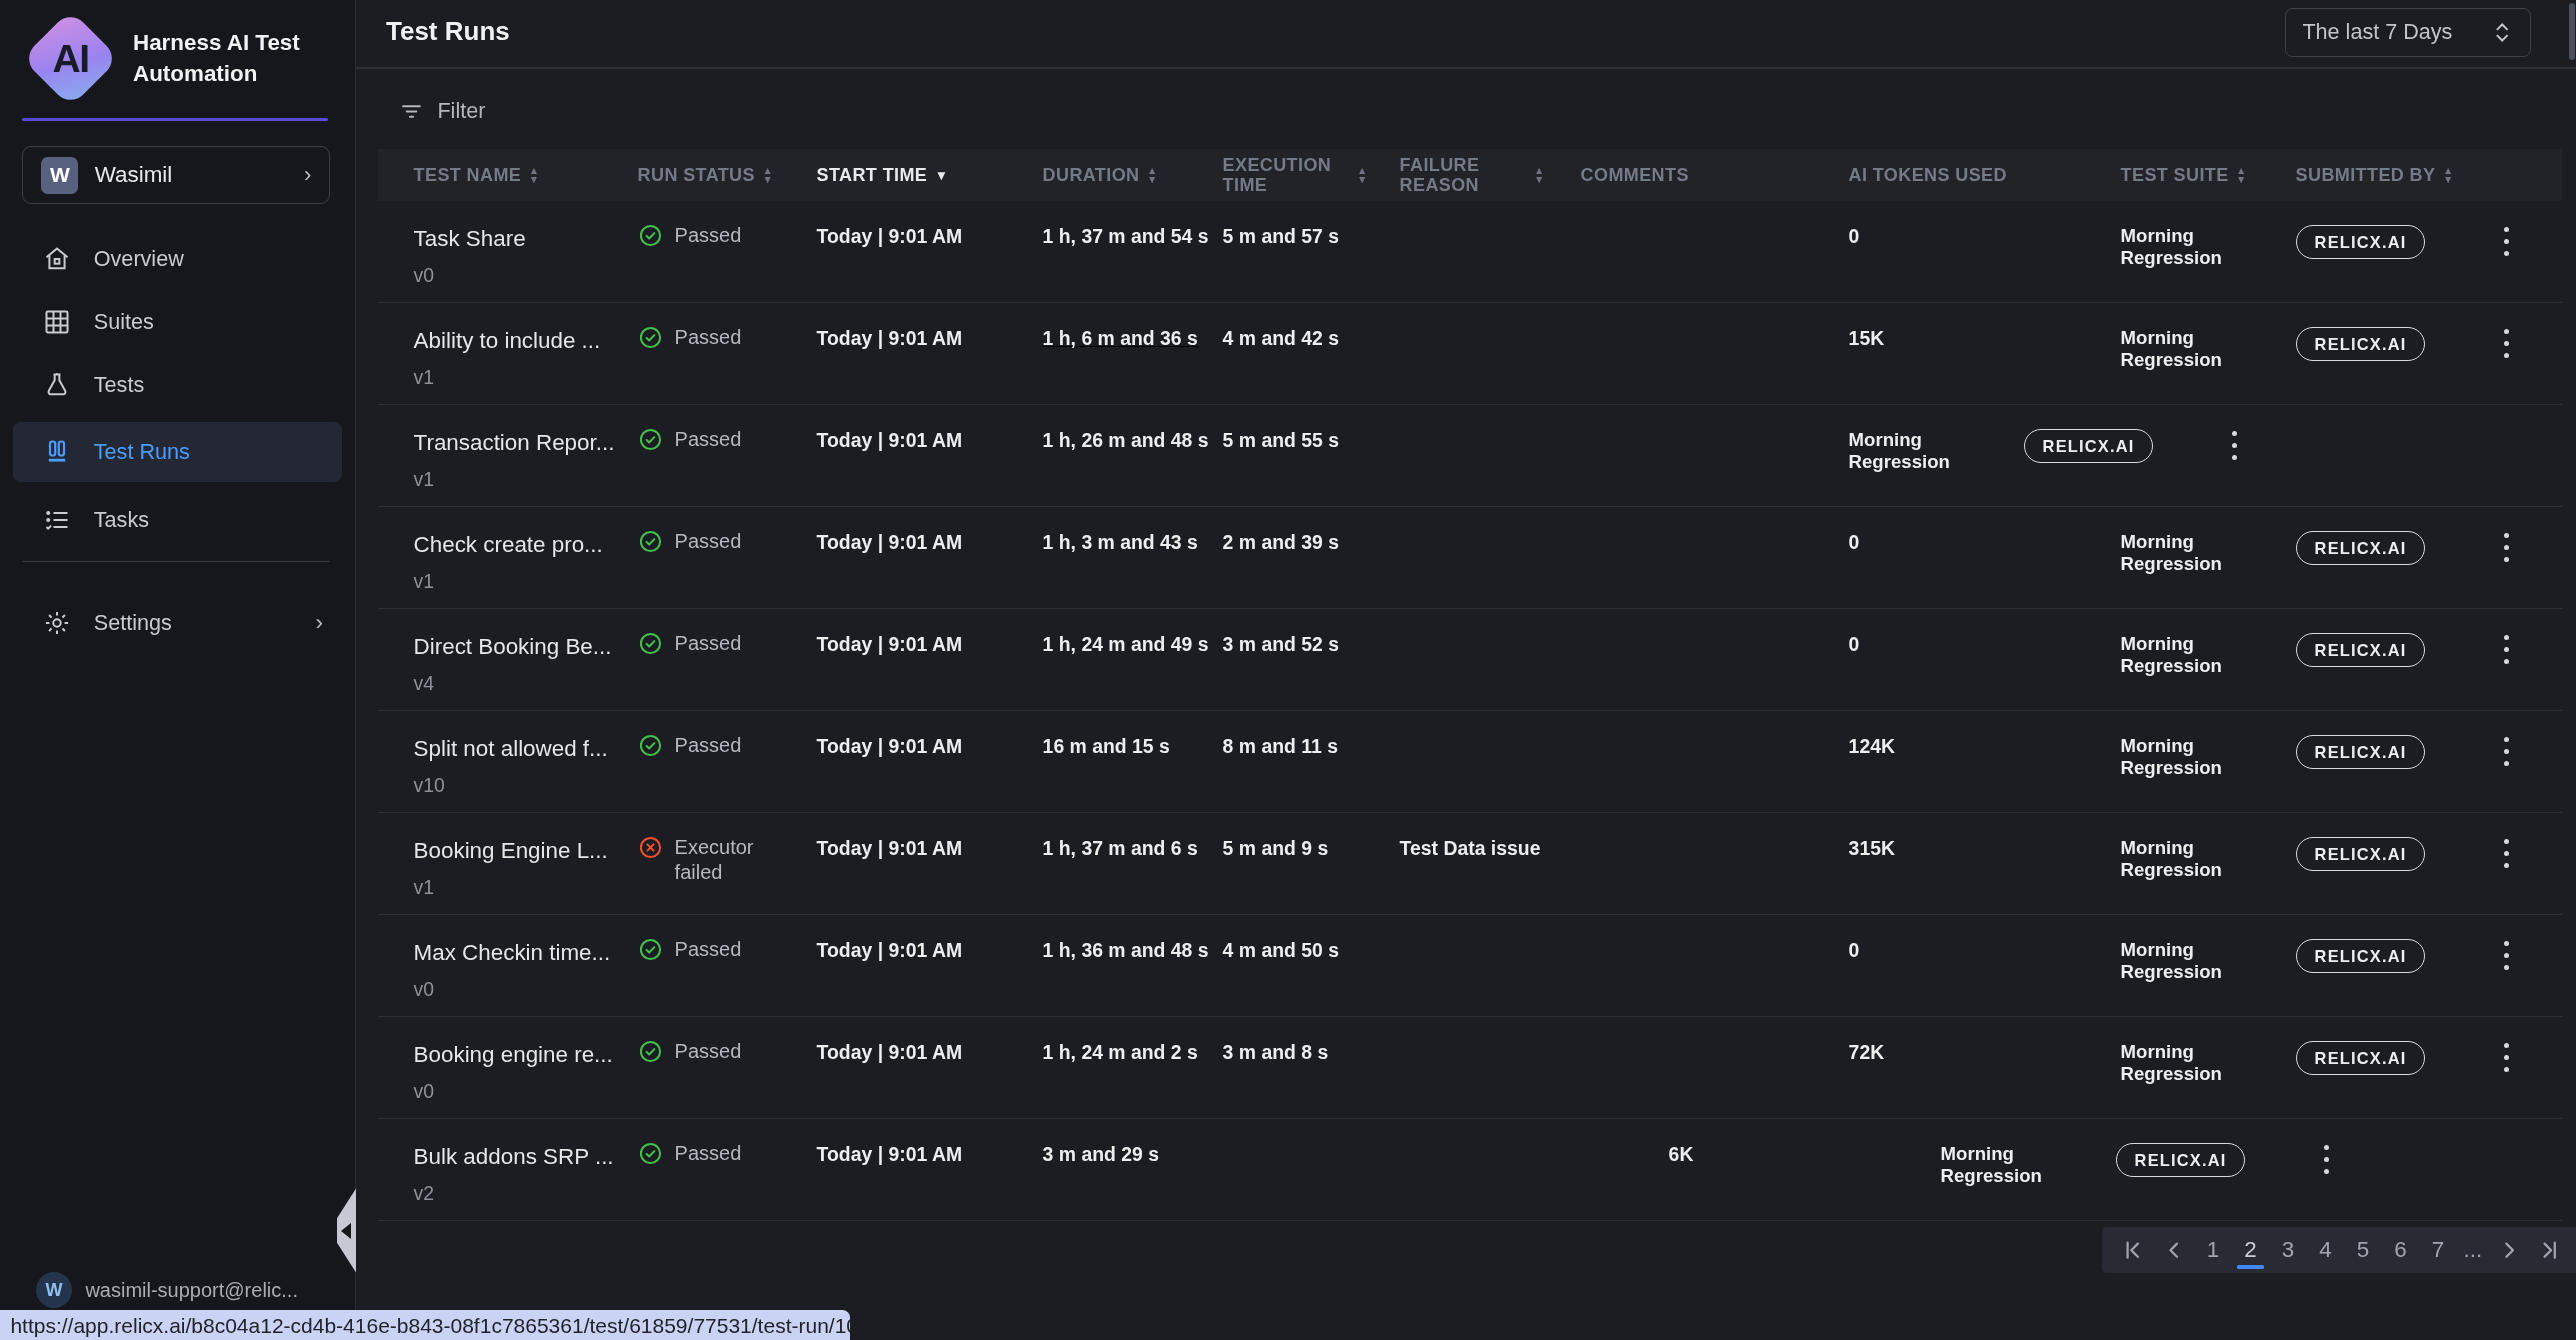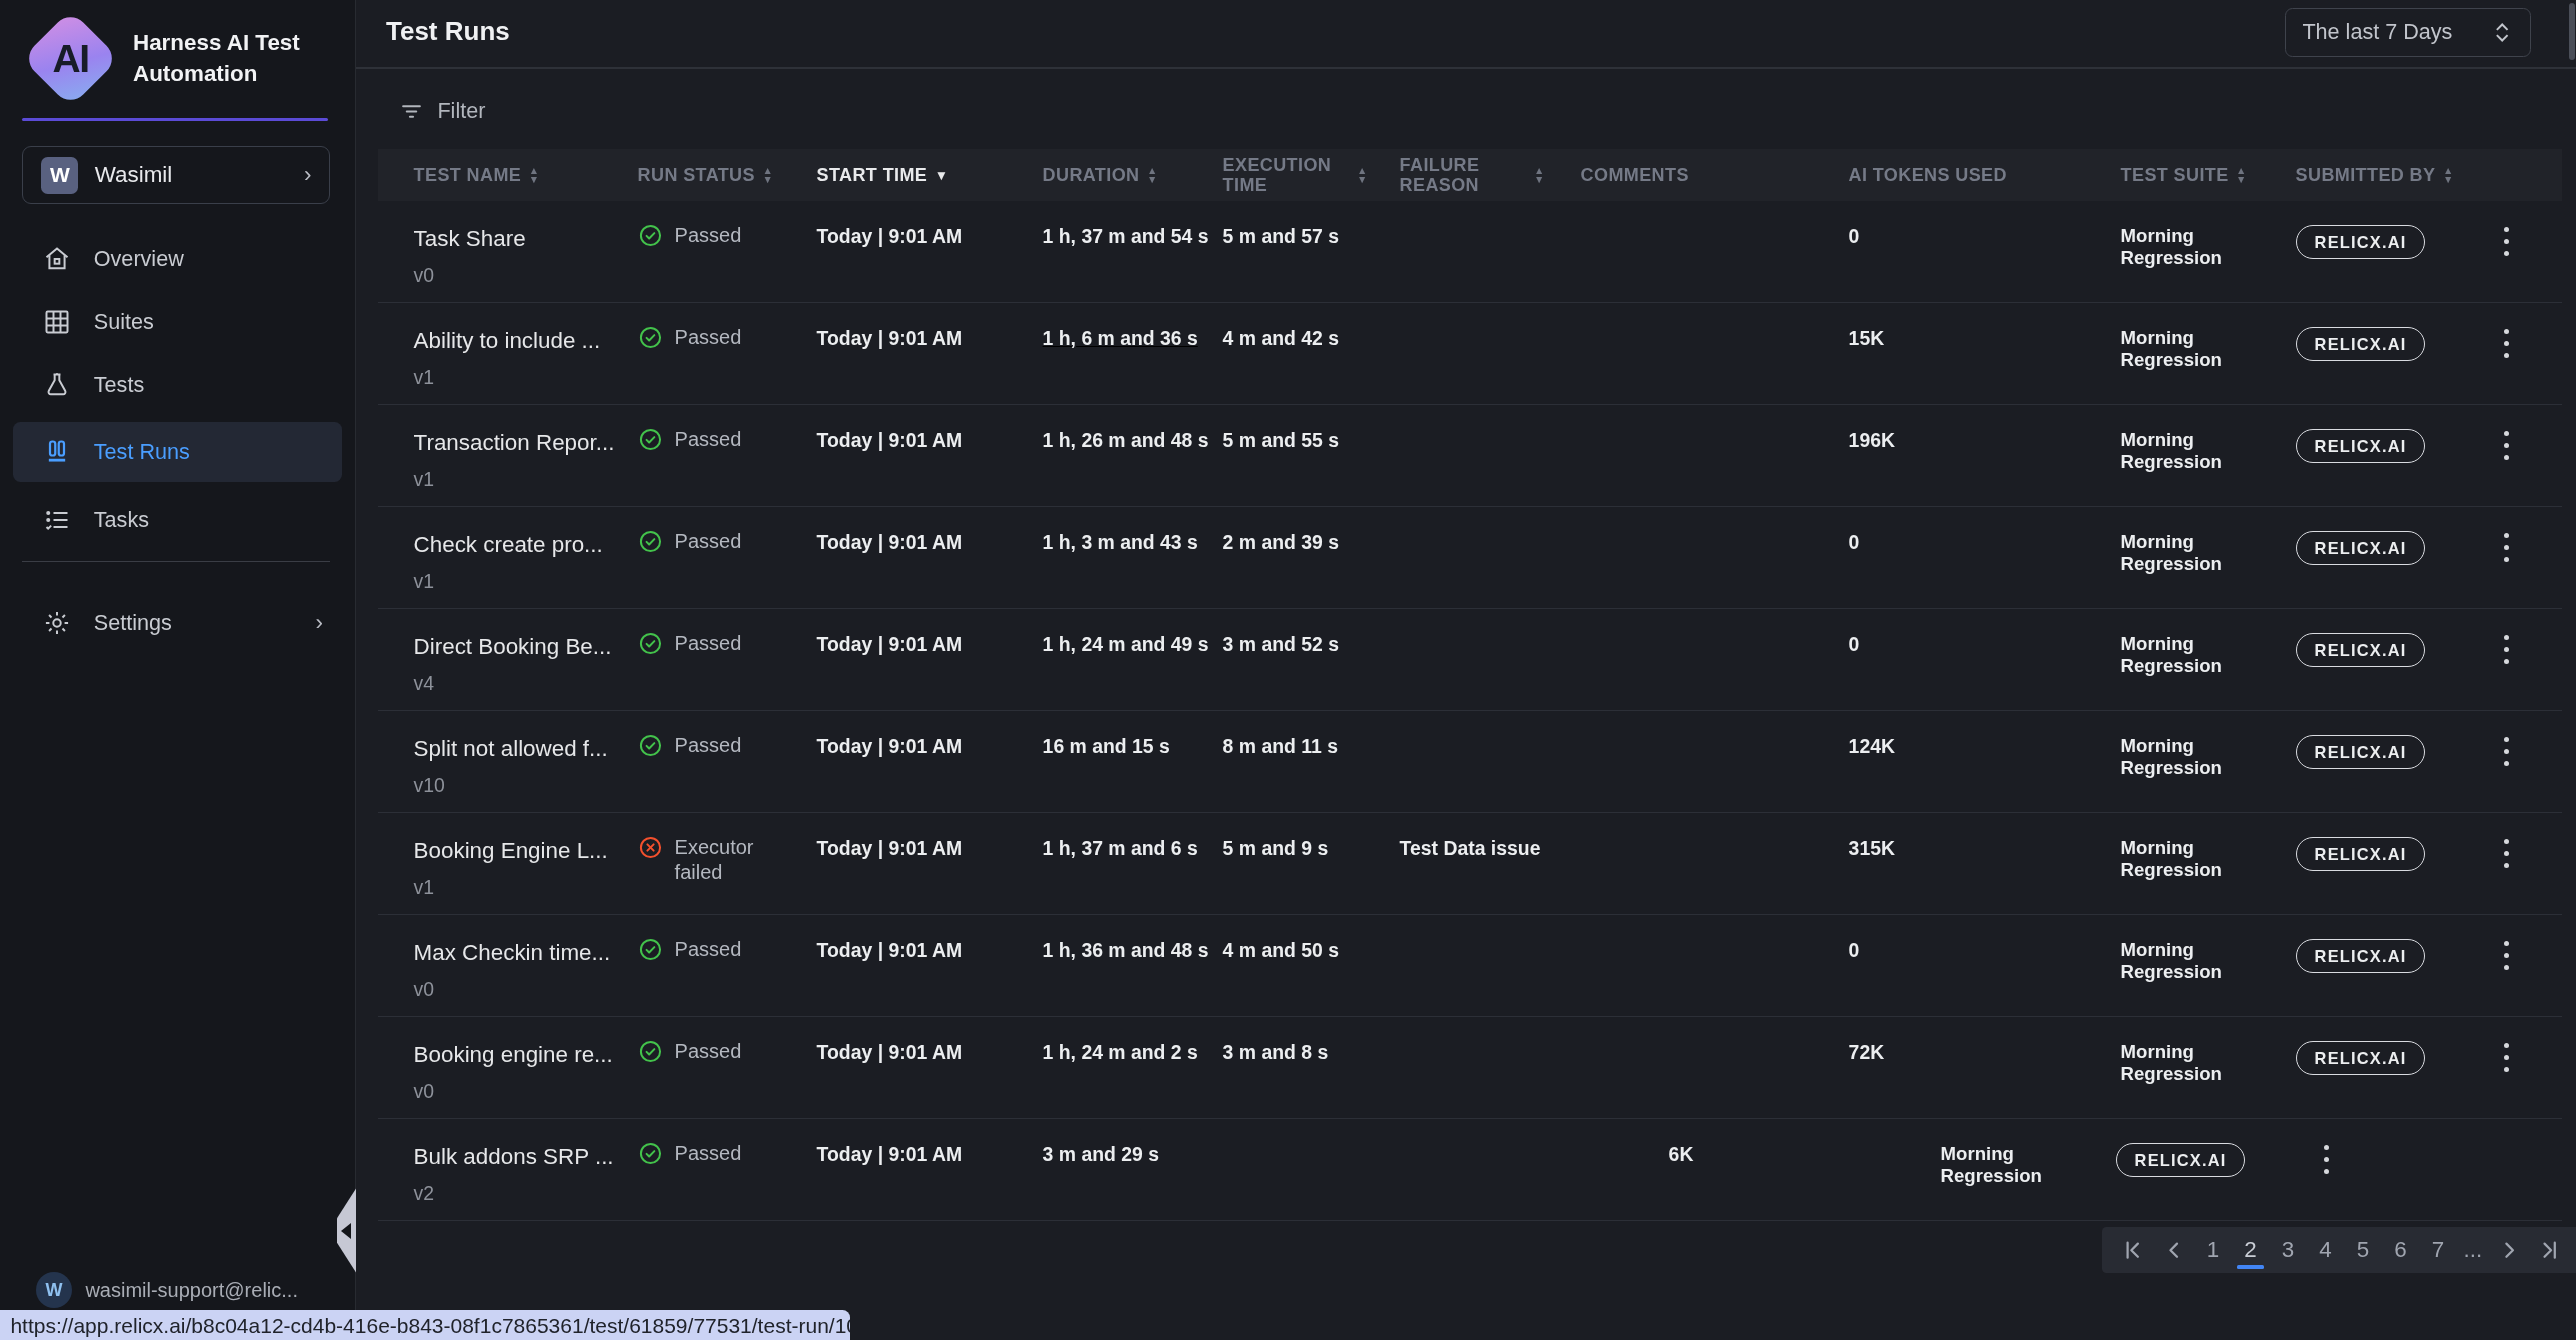--- a/index.html
+++ b/index.html
@@ -324,21 +324,20 @@
                 <path d="M12 2.8a9.2 9.2 0 1 0 0 18.4 9.2 9.2 0 0 0 0-18.4Z"></path>
                 <path d="M8.2 12.4l2.5 2.5 5-5.2"></path>
               </svg>
               <span class="status-text">Passed</span>
             </div>
             <div class="td" style="width: 226px;"><span class="bold-val">Today | 9:01 AM</span></div>
             <div class="td" style="width: 180px;"><span class="bold-val">1 h, 26 m and 48 s</span></div>
             <div class="td" style="width: 177px;"><span class="bold-val">5 m and 55 s</span></div>
             <div class="td" style="width: 181px;"><span class="bold-val"></span></div>
             <div class="td" style="width: 268px;"><span class="bold-val"></span></div>
-            <div class="td" style="width: 272px;"><span class="bold-val">196K</span></div>
             <div class="td" style="width: 175px;"><span class="suite-val">Morning Regression</span></div>
             <div class="td" style="width: 194px;"><span class="pill">RELICX.AI</span></div>
             <div class="td" style="width: 70px; padding-top: 19.4px;">
               <button class="kebab">
                 <i></i>
                 <i></i>
                 <i></i>
               </button>
             </div>
           </div>

